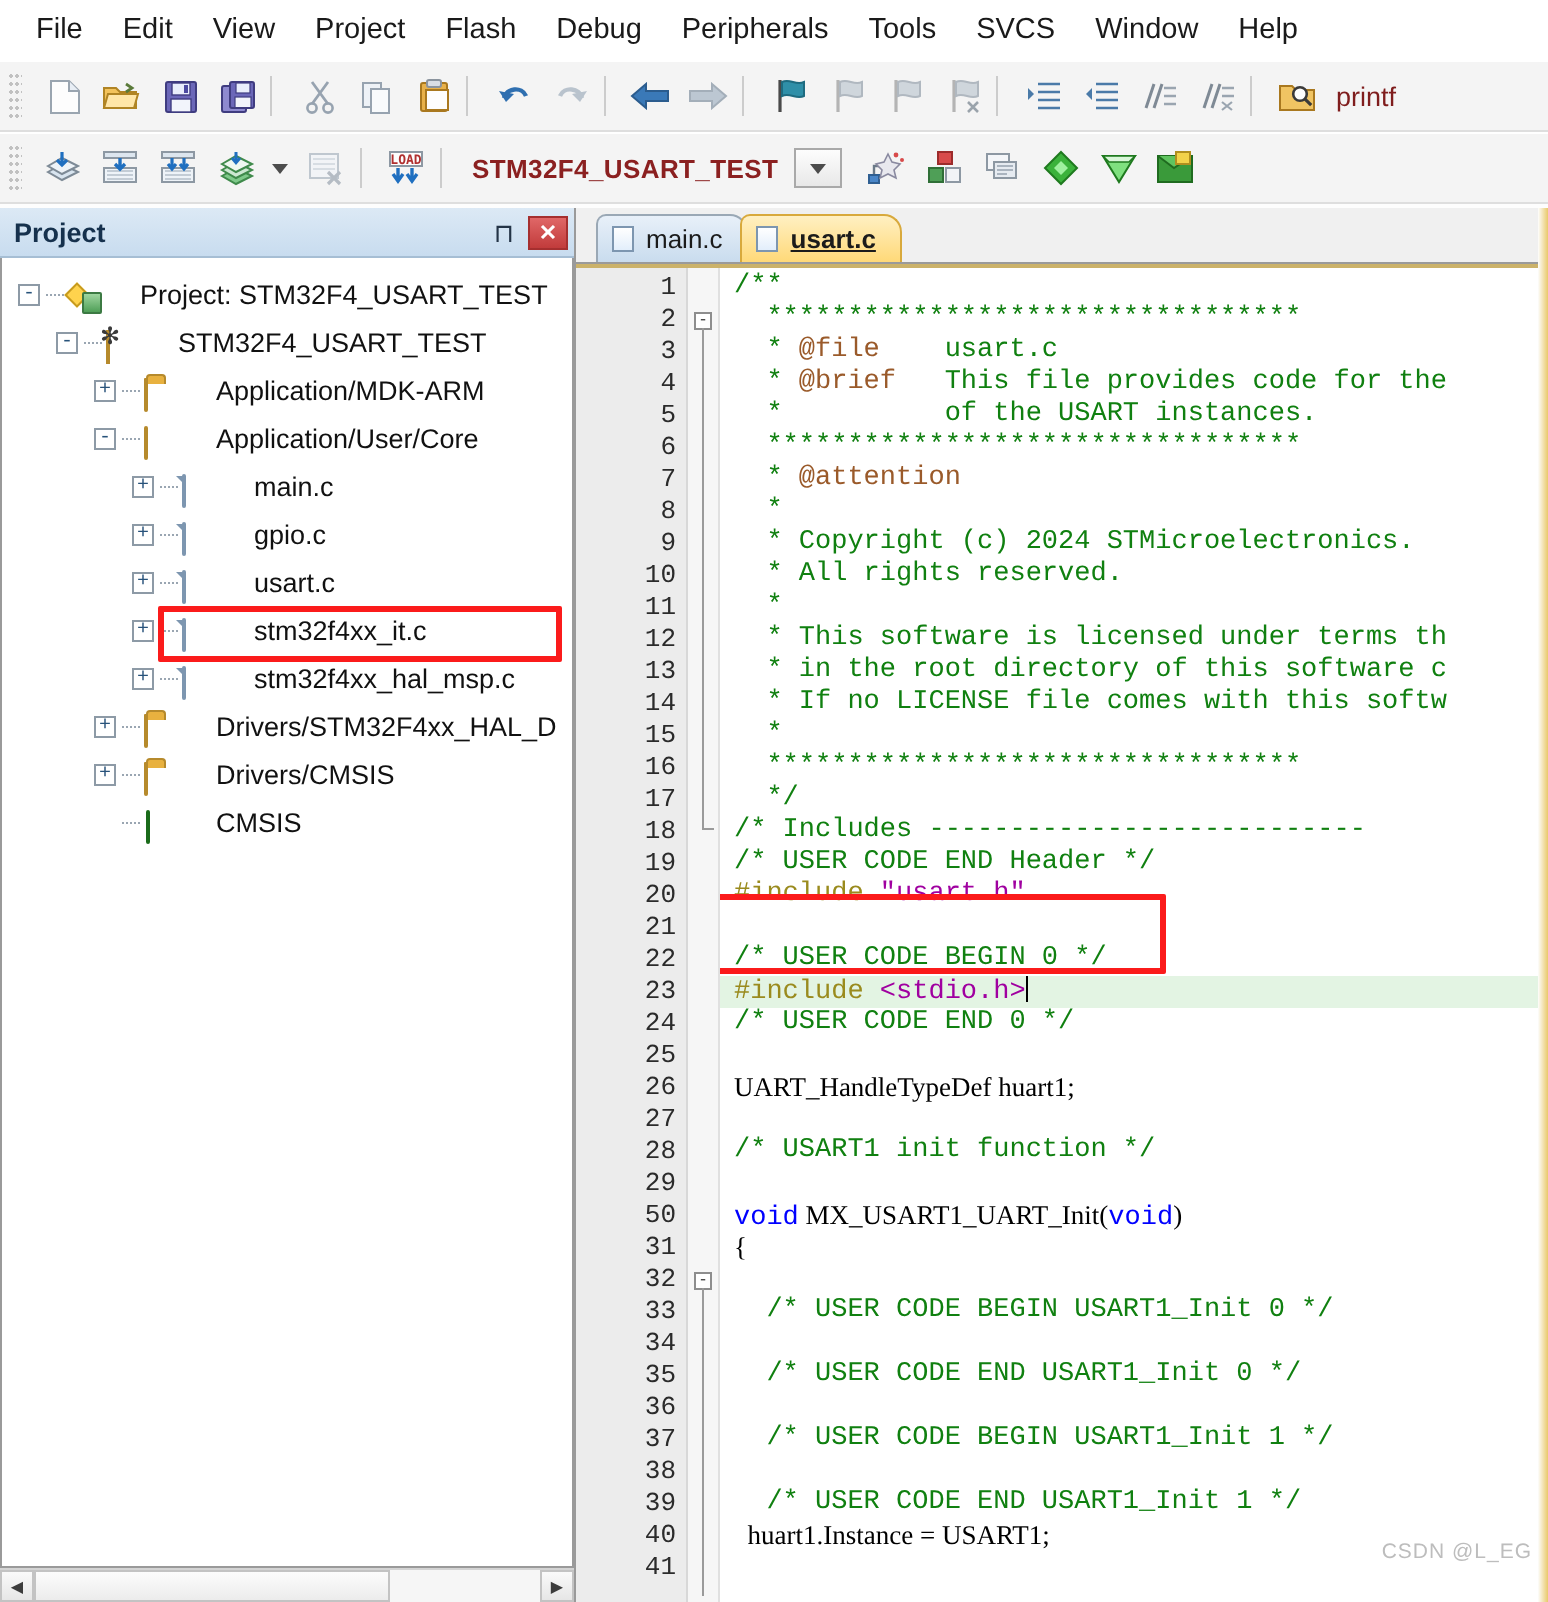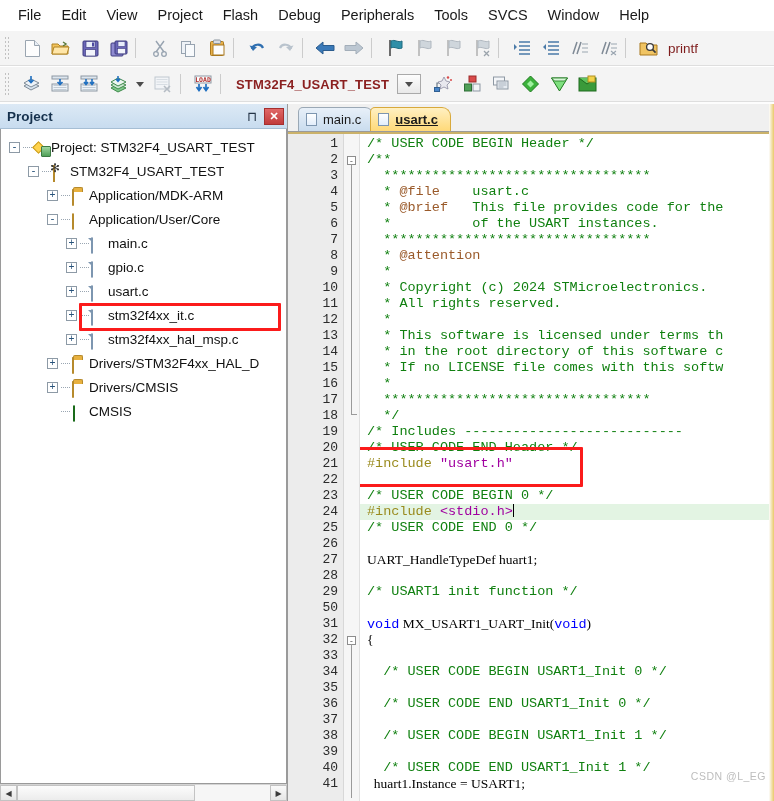--- a/index.html
+++ b/index.html
@@ -169,21 +169,21 @@
     font-size: 10px;
     line-height: 9px;
     text-align: center;
     font-family: "Liberation Mono", monospace;
     flex: 0 0 auto;
     margin-right: 3px;
     cursor: default;
   }
   .expander.hidden { visibility: hidden; }
   .dots { width: 9px; height: 1px; border-top: 1px dotted #9aa6b2; margin-right: 2px; }
-  .tlabel-txt { margin-left: 0; }
+  .tlabel-txt { margin-left: 19px; }
 
   
   .ic { width: 17px; height: 15px; flex: 0 0 auto; position: relative; }
   .ic-folder {
     width: 17px; height: 13px;
     background: linear-gradient(#fbe09a,#e8b13f);
     border: 1px solid #b68a2c;
     border-radius: 1px 2px 2px 2px;
   }
   .ic-folder::before {
@@ -903,21 +903,20 @@
             <div class="fold-cell"></div>
             <div class="fold-cell"></div>
             <div class="fold-cell"></div>
             <div class="fold-line" style="top: 30px; height: 250px;"></div>
             <div class="fold-end" style="top: 280px;"></div>
             <div class="fold-line" style="top: 510px; height: 154px;"></div>
           </div>
         <div class="codecol" id="codecol">
 
           <div class="redbox" style="left:-24px; top:313px; width:247px; height:40px;"></div>
-        <div class="cline"><span class="cmt">/* USER CODE BEGIN Header */</span></div>
             <div class="cline"><span class="cmt">/**</span></div>
             <div class="cline"><span class="cmt">  *********************************</span></div>
             <div class="cline"><span class="cmt">  * </span><span class="atn">@file</span><span class="cmt">    usart.c</span></div>
             <div class="cline"><span class="cmt">  * </span><span class="atn">@brief</span><span class="cmt">   This file provides code for the</span></div>
             <div class="cline"><span class="cmt">  *          of the USART instances.</span></div>
             <div class="cline"><span class="cmt">  *********************************</span></div>
             <div class="cline"><span class="cmt">  * </span><span class="atn">@attention</span></div>
             <div class="cline"><span class="cmt">  *</span></div>
             <div class="cline"><span class="cmt">  * Copyright (c) 2024 STMicroelectronics.</span></div>
             <div class="cline"><span class="cmt">  * All rights reserved.</span></div>

